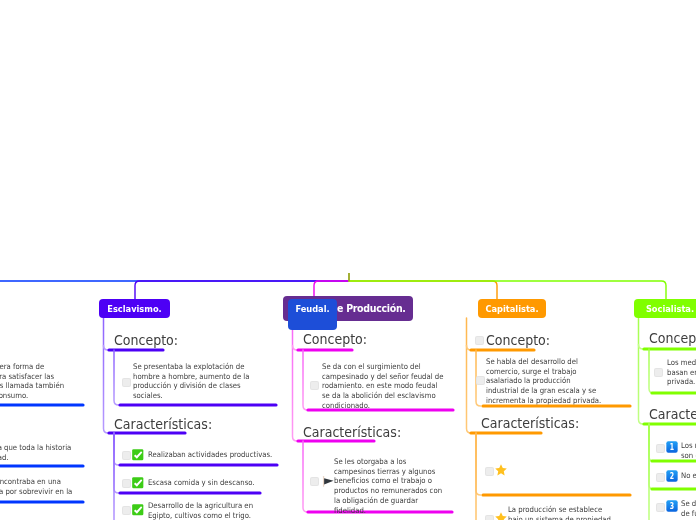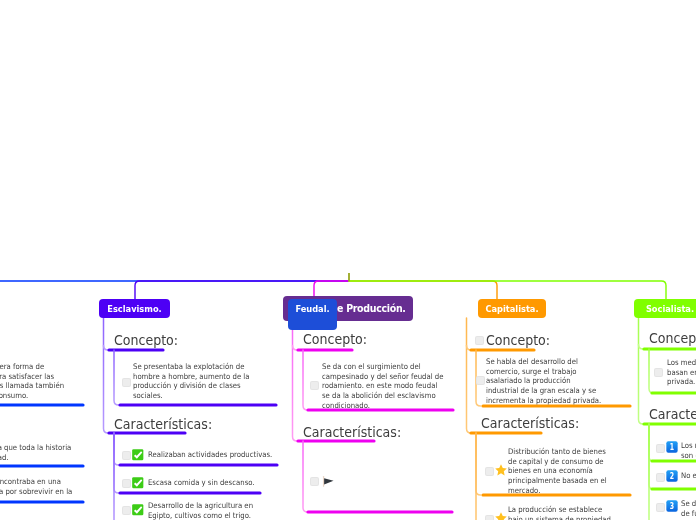--- a/index.html
+++ b/index.html
@@ -193,32 +193,32 @@
     <div class="cb" style="left: 123px; top: 507px;"></div>
     <div class="ic" style="left: 132px; top: 504px;"><svg width="11.5" height="11.5" viewBox="0 0 36 36">
         <rect x="0.5" y="0.5" width="35" height="35" rx="4" fill="#3ccc16"></rect>
         <path fill="#ffffff" d="M14.9 21.4 L28.4 7.4 L32.3 11.3 L15.3 30.6 L6.2 21.8 L10.0 17.2 Z"></path>
       </svg></div>
     <div class="node cat" style="left: 288px; top: 299px; width: 49px; height: 31px; background: #1d4ed8;">Feudal.</div>
     <div class="sec-title" style="left: 303px; top: 331px;">Concepto:</div>
     <div class="item-text" style="left: 322px; top: 362px; width: 123.4px;">Se da con el surgimiento del campesinado y del señor feudal de rodamiento. en este modo feudal se da la abolición del esclavismo condicionado.</div>
     <div class="cb" style="left: 311px; top: 382px;"></div>
     <div class="sec-title" style="left: 303px; top: 424px;">Características:</div>
+    <div class="item-text" style="left: 334px; top: 457px; width: 111.9px;">Se les otorgaba a los campesinos tierras y algunos beneficios como el trabajo o productos no remunerados con la obligación de guardar fidelidad.</div>
     <div class="cb" style="left: 311px; top: 478px;"></div>
     <div class="ic" style="left: 320px; top: 474px;"><svg width="14" height="14" viewBox="0 0 36 36">
         <rect x="7.6" y="5" width="3.2" height="28" rx="1.5" fill="#e8d5c6"></rect>
         <path fill="#31373d" d="M10.6 11.2 L34.8 17.3 L10.6 26.8 Z"></path>
       </svg></div>
     <div class="node cat" style="left: 462px; top: 299px; width: 68px; height: 19px; background: rgb(255, 153, 0); margin-left: 16px;">Capitalista.</div>
     <div class="sec-title" style="left: 486px; top: 332px;">Concepto:</div>
     <div class="cb" style="left: 476px; top: 337px;"></div>
     <div class="item-text" style="left: 486px; top: 357px; width: 117.2px;">Se habla del desarrollo del comercio, surge el trabajo asalariado la producción industrial de la gran escala y se incrementa la propiedad privada.</div>
     <div class="cb" style="left: 477px; top: 377px;"></div>
     <div class="sec-title" style="left: 481px; top: 415px;">Características:</div>
-    <div class="item-text" style="left: 508px; top: 447px; width: 103.6px;">Distribución tanto de bienes de capital y de consumo de bienes en una economía principalmente basada en el mercado.</div>
     <div class="cb" style="left: 486px; top: 468px;"></div>
     <div class="ic" style="left: 495px; top: 464px;"><svg width="12" height="12" viewBox="0 0 36 36">
         <path fill="#ffc01f" d="M18 1.0 L23.3 12.2 L35.4 13.6 L26.4 21.9 L28.9 34.2 L18 28.1 L7.1 34.2 L9.6 21.9 L0.6 13.6 L12.7 12.2 Z"></path>
       </svg></div>
     <div class="item-text" style="left: 508px; top: 505px; width: 107.1px;">La producción se establece bajo un sistema de propiedad privada.</div>
     <div class="cb" style="left: 486px; top: 516px;"></div>
     <div class="ic" style="left: 495px; top: 512px;"><svg width="12" height="12" viewBox="0 0 36 36">
         <path fill="#ffc01f" d="M18 1.0 L23.3 12.2 L35.4 13.6 L26.4 21.9 L28.9 34.2 L18 28.1 L7.1 34.2 L9.6 21.9 L0.6 13.6 L12.7 12.2 Z"></path>
       </svg></div>
     <div class="node cat" style="left: 634px; top: 299px; width: 72px; height: 19px; background: rgb(128, 255, 0);">Socialista.</div>

